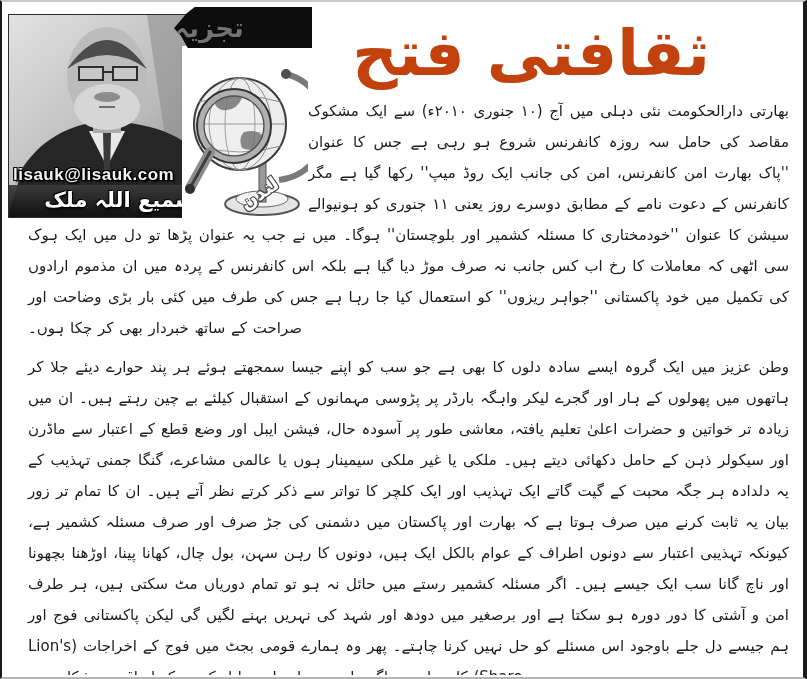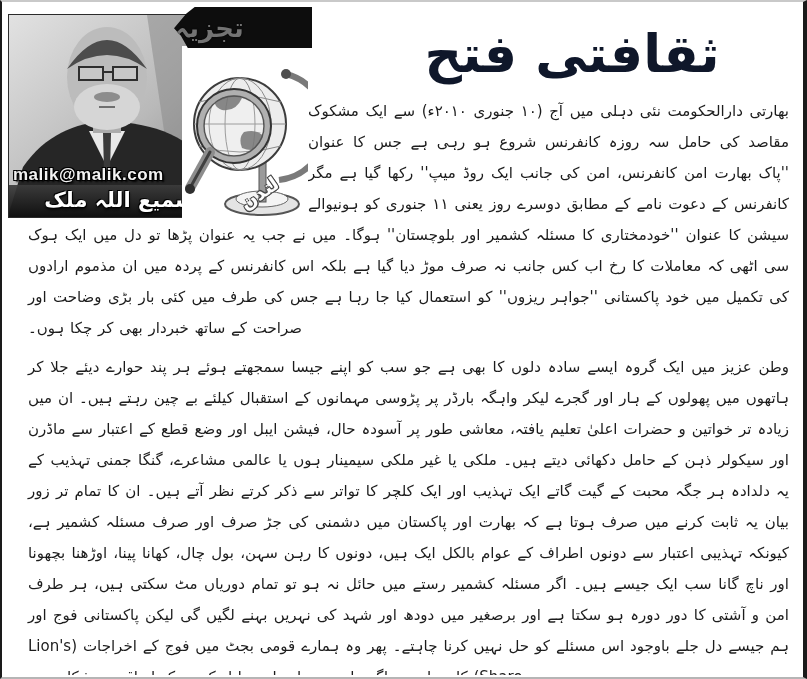--- a/index.html
+++ b/index.html
@@ -72,23 +72,23 @@
   .location-stamp {
     position:absolute; left:236px; top:180px;
     font-size:19px; font-weight:bold; color:#fdfdfd;
     transform:rotate(-35deg);
     text-shadow:-1px -1px 0 #444, 1px -1px 0 #444, -1px 1px 0 #444, 1px 1px 0 #444;
     z-index:7;
   }
 
   
   .headline {
-    position:absolute; left:420px; top:6px;
+    position:absolute; left:408px; top:6px;
     width:300px; height:94px;
-    font-size:52px; font-weight:bold; color:#0f172a;
+    font-size:63px; font-weight:bold; color:#c2410c;
     text-align:center; line-height:92px;
     white-space:nowrap;
     z-index:2;
   }
 
   
   .article-body {
     position:absolute; top:94px; right:14px; left:10px; bottom:2px;
     direction:rtl;
     font-size:15px; color:#1c1c1c;
@@ -133,21 +133,21 @@
       <path d="M60,54 Q100,-4 140,54 Q100,26 60,54" fill="#4c4c4c"></path>
 
       <rect x="72" y="52" width="24" height="13" fill="rgba(255,255,255,0.18)" stroke="#2e2e2e" stroke-width="2"></rect>
       <rect x="106" y="52" width="24" height="13" fill="rgba(255,255,255,0.18)" stroke="#2e2e2e" stroke-width="2"></rect>
       <line x1="96" y1="57" x2="106" y2="57" stroke="#2e2e2e" stroke-width="2"></line>
 
       <ellipse cx="100" cy="92" rx="33" ry="23" fill="#d6d6d6"></ellipse>
       <ellipse cx="100" cy="82" rx="13" ry="5" fill="#8d8d8d"></ellipse>
       <line x1="92" y1="92" x2="108" y2="92" stroke="#6f6f6f" stroke-width="2"></line>
     </svg>
-    <div class="email-overlay">malik@malik.com</div>
+    <div class="email-overlay">lisauk@lisauk.com</div>
     <div class="name-banner">سمیع اللہ ملک</div>
   </div>
 
   <div class="ribbon">
     <span>تجزیہ</span>
   </div>
 
   <div class="globe-wrap">
     <svg width="126" height="172" viewBox="0 0 126 172">
 

